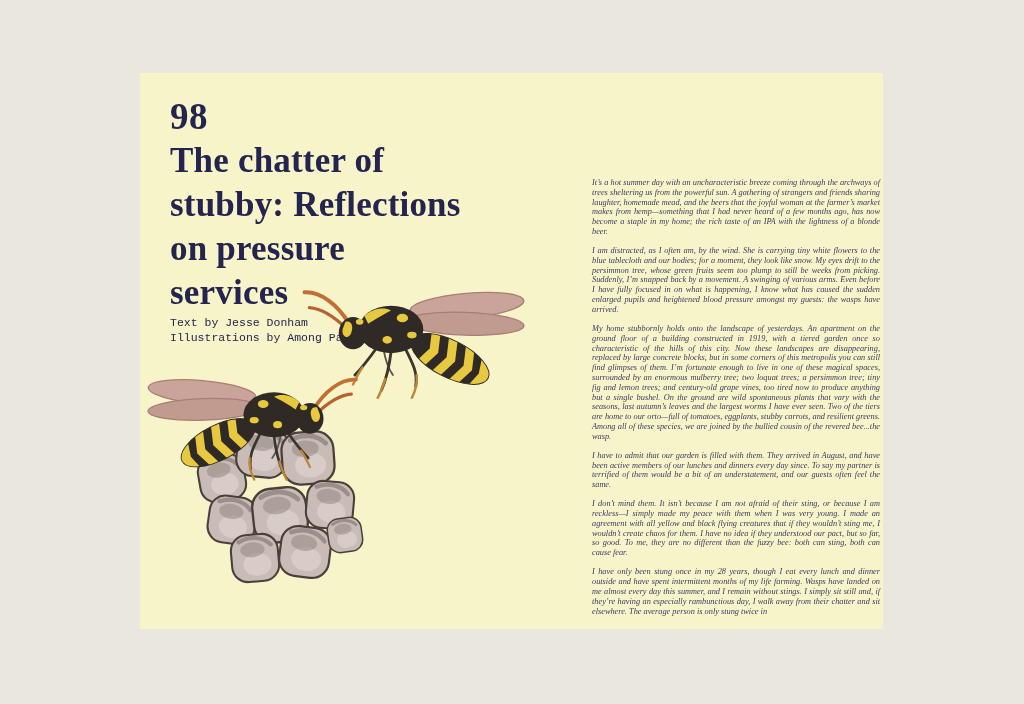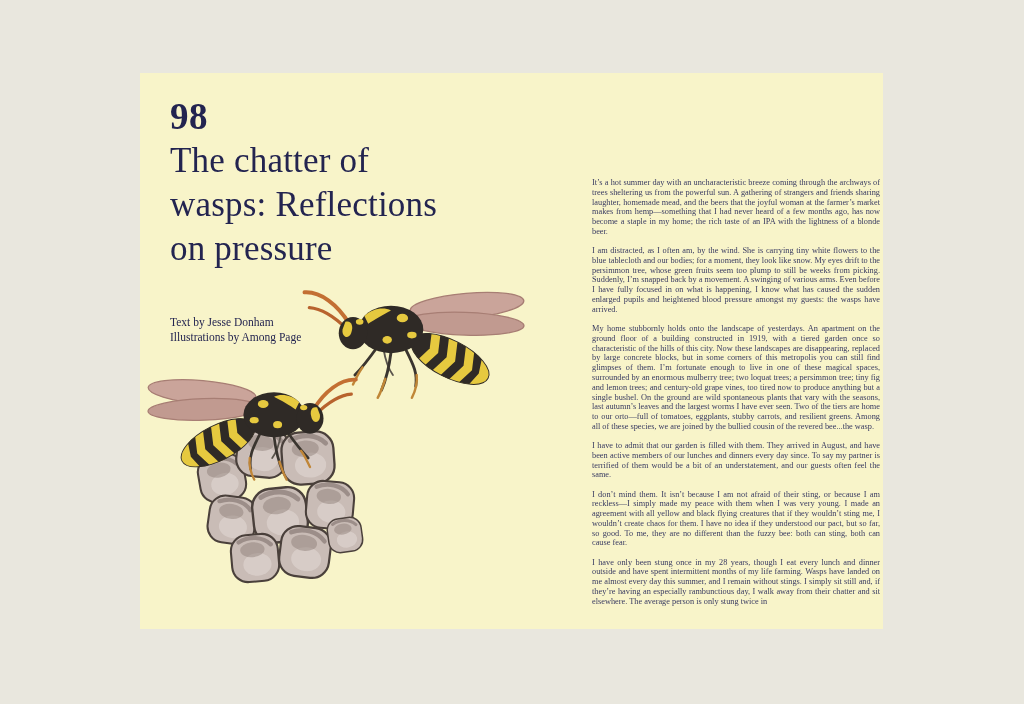--- a/index.html
+++ b/index.html
@@ -26,61 +26,63 @@
     left: 30px; top: 22px;
     font-size: 37px;
     font-weight: bold;
     color: #232450;
     letter-spacing: 0.5px;
   }
   .title {
     position: absolute;
     left: 30px; top: 66px;
     font-size: 35px;
-    font-weight: normal;
+    font-weight: bold;
     color: #232450;
     line-height: 44px;
     letter-spacing: 0.2px;
   }
   .title div { white-space: nowrap; }
   .byline {
     position: absolute;
     left: 30px; top: 242px;
     font-size: 11.5px;
     color: #232450;
     line-height: 15px;
+    font-family: Liberation Mono, monospace;
   }
   .illustration {
     position: absolute;
     left: 0; top: 210px;
     width: 420px; height: 312px;
   }
   .body-col {
     position: absolute;
     left: 452px; top: 105px;
     width: 288px;
     color: #383a61;
     font-size: 8.3px;
     line-height: 9.8px;
     text-align: justify;
   }
-  .body-col p { margin-bottom: 9.3px; }
+  .body-col p { margin-bottom: 9.3px; font-style: italic; }
 </style>
 </head>
 <body>
 
 <div class="backdrop">
   <div class="page">
 
     <div class="folio">98</div>
 
     <h1 class="title">
       <div>The chatter of</div>
-      <div>wasps: Reflections</div>
+      <div>stubby: Reflections</div>
       <div>on pressure</div>
+      <div>services</div>
     </h1>
 
     <div class="byline">
       <div>Text by Jesse Donham</div>
       <div>Illustrations by Among Page</div>
     </div>
 
     <svg class="illustration" viewBox="0 0 420 312" xmlns="http://www.w3.org/2000/svg">
       <defs>
         <clipPath id="abd-clip">

